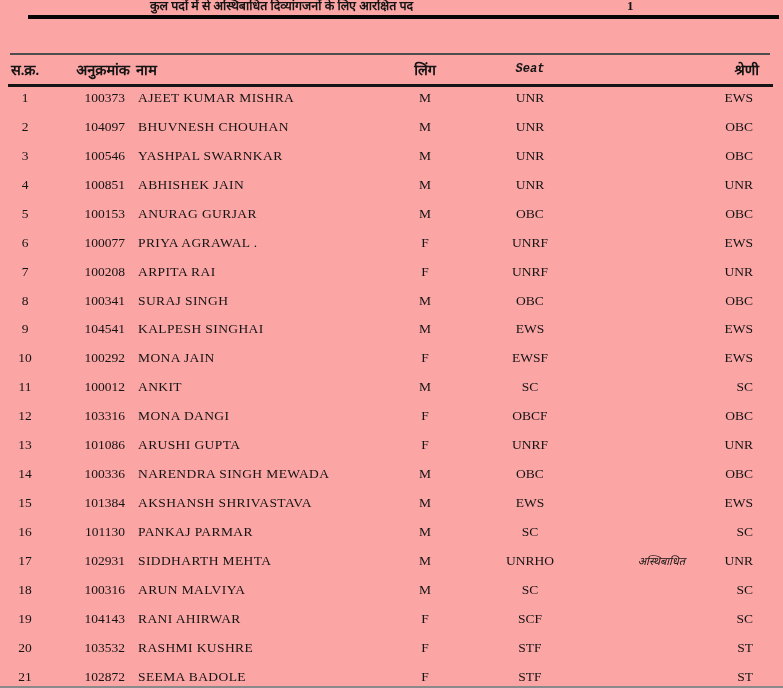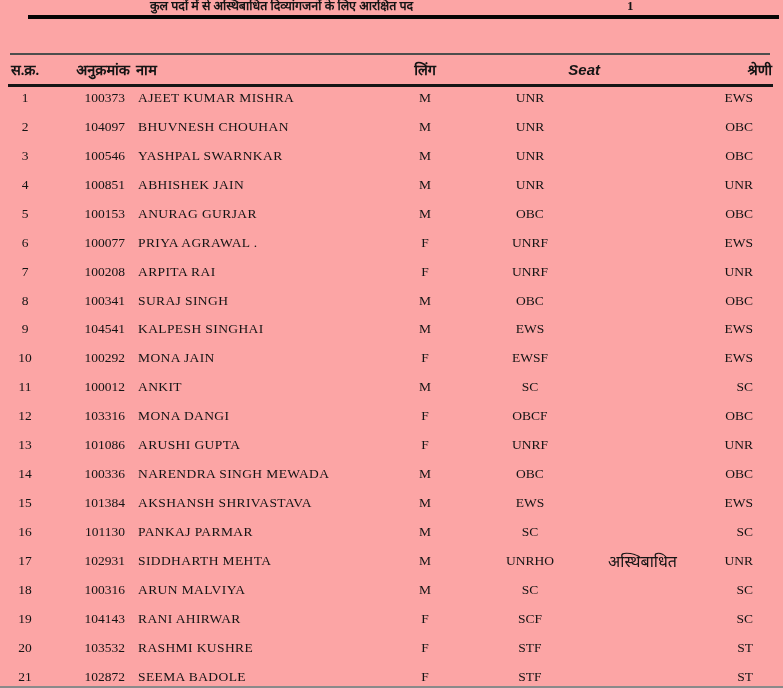--- a/index.html
+++ b/index.html
@@ -36,38 +36,38 @@
   .rule-bottom{position:absolute;bottom:0;left:0;right:0;height:2px;background:#8a8a8a;}
 
   .grid{
     display:grid;
     grid-template-columns:50px 80px 260px 70px 140px 85px 98px;
     align-items:center;
   }
   .t-head{position:absolute;top:55px;left:0;width:724px;height:28px;}
   .t-head .c{font-size:14.5px;font-weight:600;}
   .t-head .c-seat{
-    font-family:Liberation Sans, sans-serif;
-    font-style:italic;font-weight:600;font-size:15px;text-align:right;
+    font-family:Liberation Mono, monospace;
+    font-style:italic;font-weight:600;font-size:12px;
   }
   .t-body{position:absolute;top:83.5px;left:0;width:783px;}
   .t-row{height:28.95px;}
 
   .c{white-space:nowrap;overflow:visible;}
   .c-sl{text-align:center;font-size:13.5px;}
   .c-roll{text-align:right;padding-right:5px;font-size:13.5px;}
   .c-name{text-align:left;padding-left:8px;font-size:13.5px;letter-spacing:0.4px;}
   .c-gender{text-align:center;font-size:13.5px;}
   .c-seat{text-align:center;font-size:13.5px;}
-  .c-note{text-align:center;font-size:16px;}
+  .c-note{text-align:right;font-size:11px;font-style:italic;}
   .c-cat{text-align:right;padding-right:30px;font-size:13.5px;}
 
   .t-head .c-roll{padding-right:0;}
   .t-head .c-name{padding-left:6px;}
-  .t-head .c-cat{padding-right:11px;}
+  .t-head .c-cat{padding-right:24px;}
 </style>
 </head>
 <body>
 
 <div class="page">
 
   <div class="topbar">
     <span class="top-note">कुल पदों में से अस्थिबाधित दिव्यांगजनों के लिए आरक्षित पद</span>
     <span class="page-number">1</span>
   </div>

